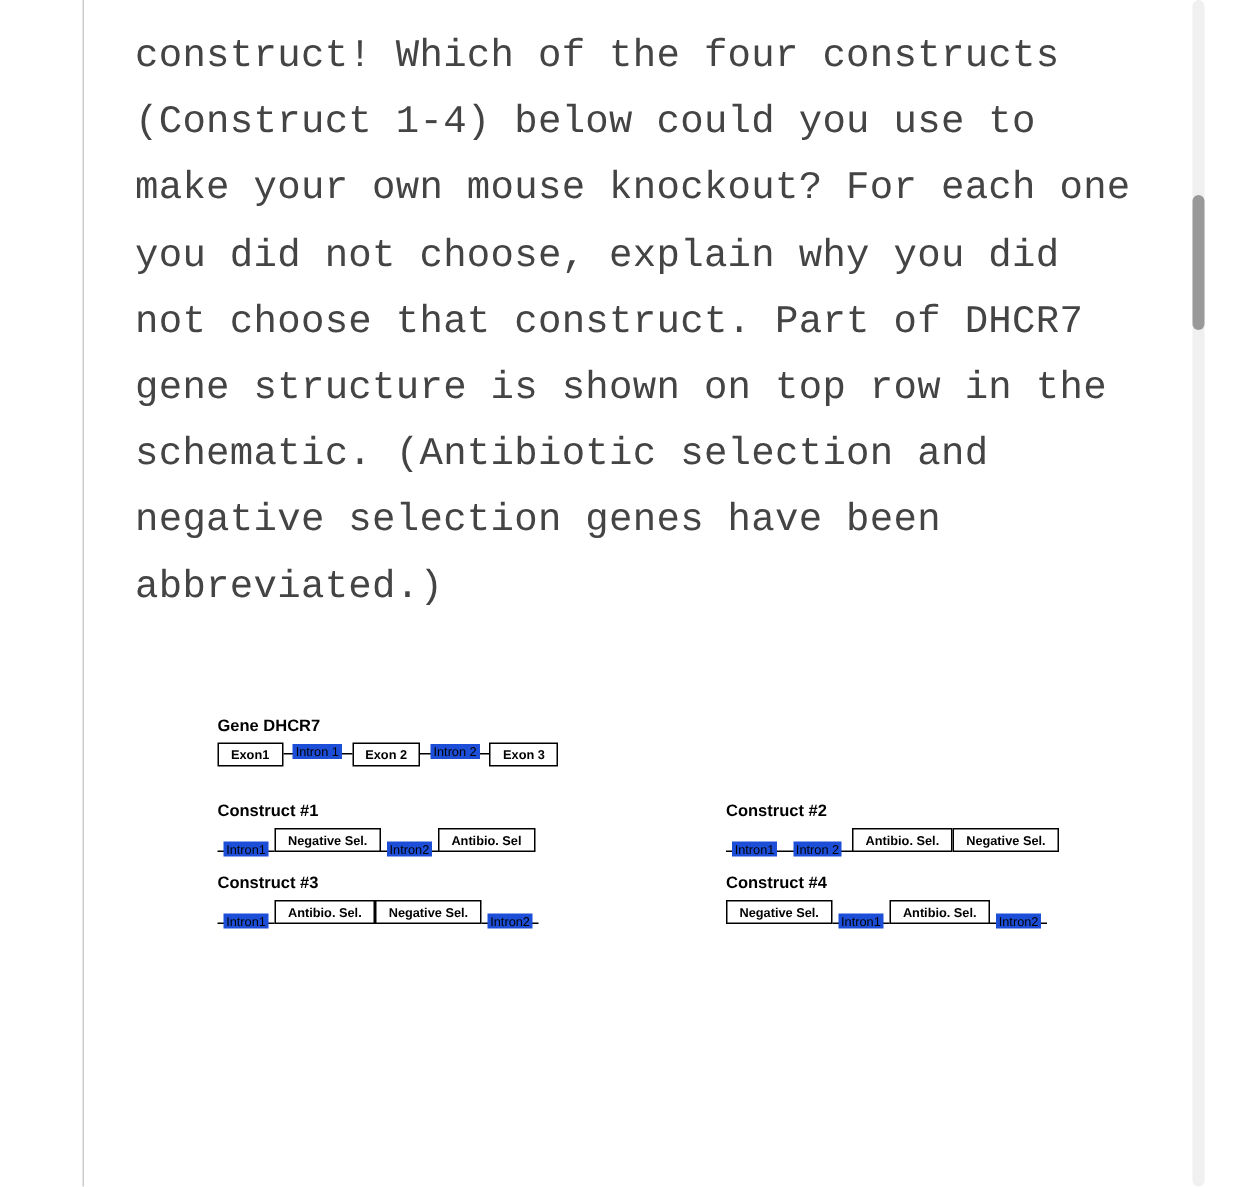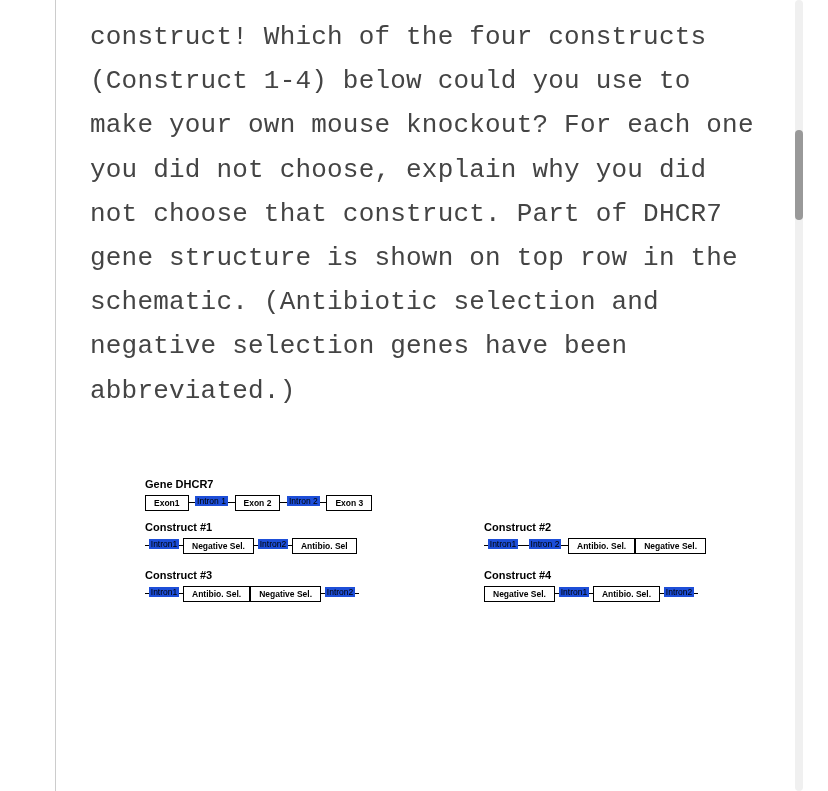--- a/index.html
+++ b/index.html
@@ -59,21 +59,21 @@
     }
     .gene-title {
       font-size: 11px;
       font-weight: bold;
       color: #000;
       margin-bottom: 5px;
     }
     .gene-structure {
       display: flex;
       align-items: center;
-      margin-bottom: 10px;
+      margin-bottom: 24px;
     }
     .exon-box {
       border: 1px solid #000;
       height: 16px;
       display: flex;
       align-items: center;
       justify-content: center;
       font-size: 8.5px;
       font-weight: bold;
       padding: 0 8px;
@@ -106,21 +106,21 @@
       flex-direction: column;
     }
     .construct-title {
       font-size: 11px;
       font-weight: bold;
       color: #000;
       margin-bottom: 5px;
     }
     .construct-row {
       display: flex;
-      align-items: center;
+      align-items: flex-end;
     }
     .narrow { width: 38px; }
     .mid { width: 46px; }
   </style>
 </head>
 <body>
 
 <div class="page-container">
   <div class="left-border"></div>
 

